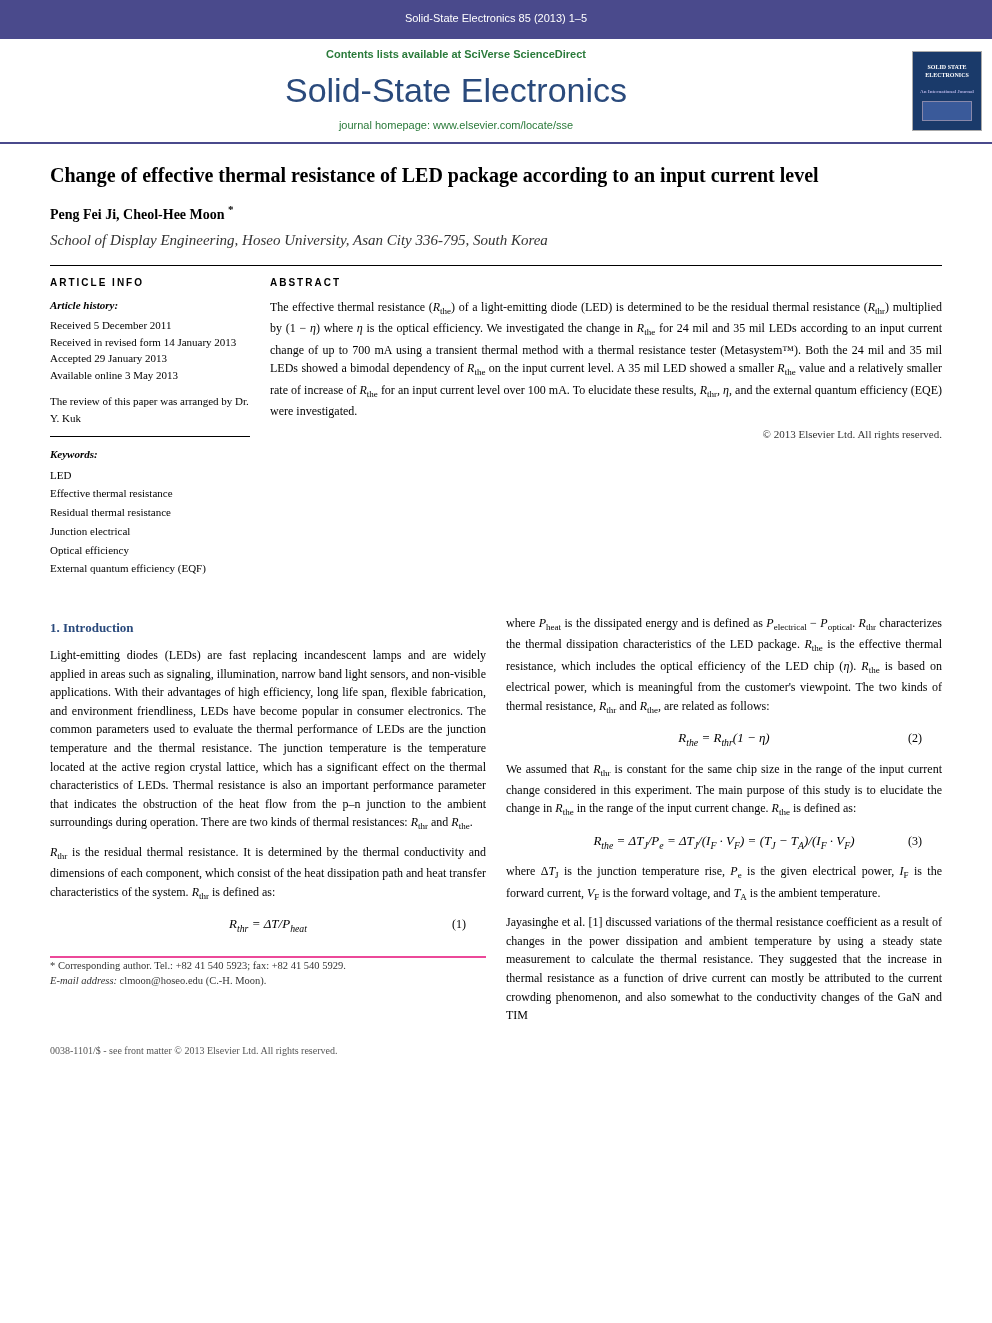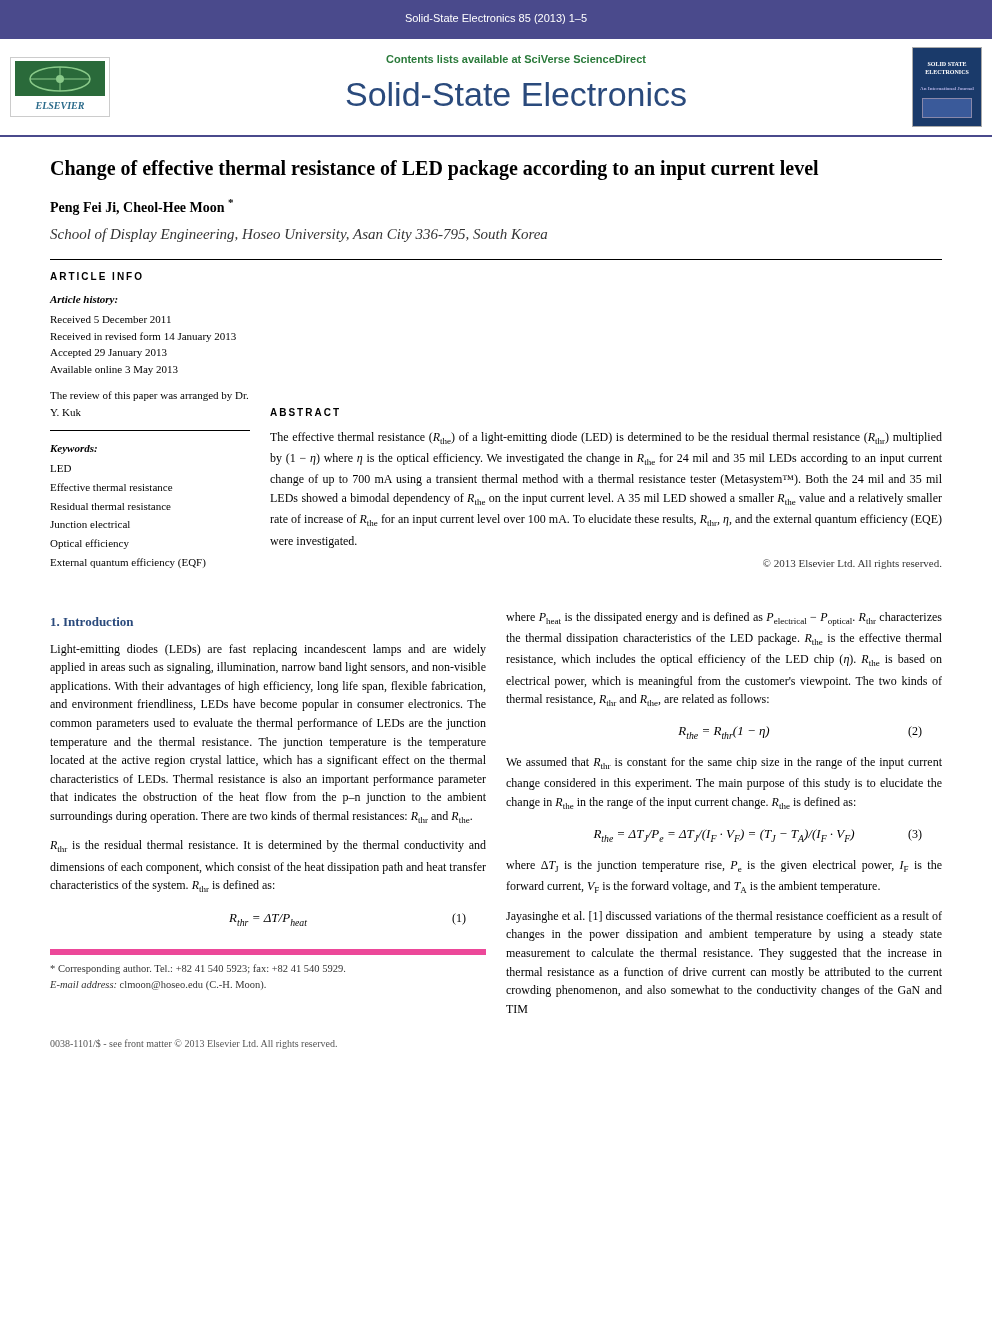--- a/index.html
+++ b/index.html
@@ -138,21 +138,20 @@
     }
     .divider-line {
       border: none;
       border-top: 1px solid #000;
       margin: 10px 0;
     }
     .two-col {
       display: flex;
       gap: 20px;
       margin-top: 10px;
-      align-items: flex-end;
     }
     .left-col {
       width: 200px;
       flex-shrink: 0;
     }
     .right-col {
       flex: 1;
     }
     .section-header {
       font-family: Arial, sans-serif;
@@ -236,23 +235,22 @@
       font-size: 13px;
     }
     .formula {
       font-style: italic;
       font-size: 13px;
     }
     .formula-num {
       font-size: 12px;
     }
     .footnote-area {
-      border-top: 6px solid #ec4899;
+      border-top: 2px solid #ec4899;
       margin-top: 20px;
-      padding-top: 6px;
       font-size: 10.5px;
       line-height: 1.5;
       color: #333;
     }
     .footer-info {
       font-size: 10px;
       color: #555;
       margin-top: 10px;
       padding: 0 50px;
       line-height: 1.6;
@@ -265,40 +263,29 @@
     .italic { font-style: italic; }
   </style>
 </head>
 <body>
 
 <div class="top-bar">
   <span>Solid-State Electronics 85 (2013) 1–5</span>
 </div>
 
 <div class="journal-header">
-  <div class="elsevier-logo">
-    <div class="elsevier-logo-img">
-      <div class="logo-top">
-        <svg width="90" height="35" viewBox="0 0 90 35">
-          <rect width="90" height="35" fill="#2a6a3a"></rect>
-          <ellipse cx="45" cy="18" rx="30" ry="12" fill="none" stroke="#8aca8a" stroke-width="1.5"></ellipse>
-          <line x1="15" y1="18" x2="75" y2="18" stroke="#8aca8a" stroke-width="1"></line>
-          <line x1="45" y1="6" x2="45" y2="30" stroke="#8aca8a" stroke-width="1"></line>
-          <circle cx="45" cy="18" r="4" fill="#8aca8a"></circle>
-        </svg>
-      </div>
-      <div class="logo-bottom">ELSEVIER</div>
-    </div>
-  </div>
   <div class="journal-center">
     <div class="sciverse-text">
       <span>Contents lists available at</span>
       <span style="color:#2a7a3a; font-weight:bold;">SciVerse ScienceDirect</span>
     </div>
     <div class="journal-title-text">Solid-State Electronics</div>
+    <div class="journal-homepage">
+      <span>journal homepage: www.elsevier.com/locate/sse</span>
+    </div>
   </div>
   <div class="journal-cover">
     <div class="cover-title">SOLID STATE ELECTRONICS</div>
     <div style="margin-top:4px;font-size:5px;color:#aad;">An International Journal</div>
     <div style="margin-top:6px;width:50px;height:20px;background:#3a5a9a;border:1px solid #88a;"></div>
   </div>
 </div>
 
 <div class="content-area">
 

